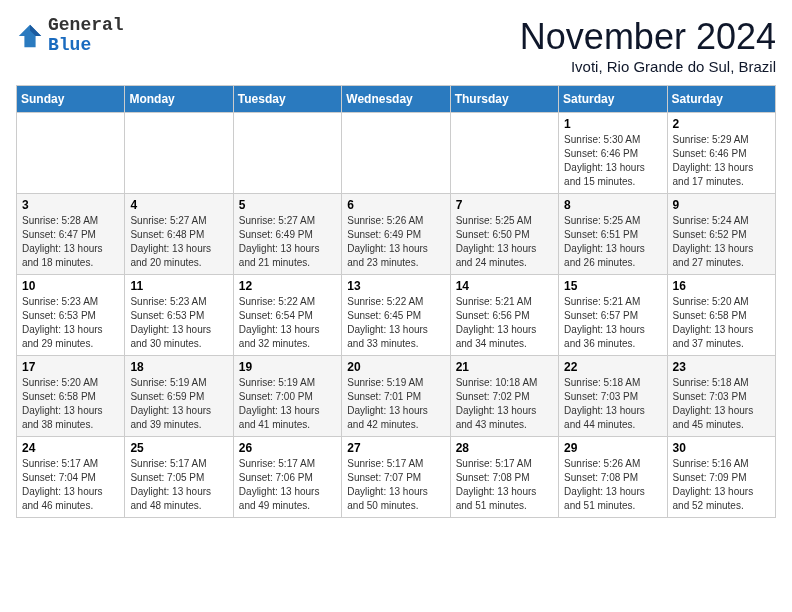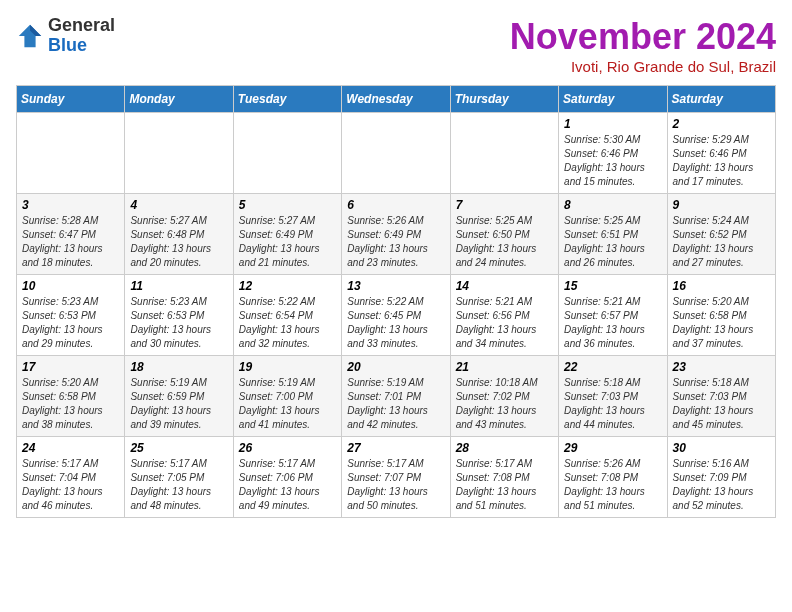--- a/index.html
+++ b/index.html
@@ -12,50 +12,50 @@
     }
     .header {
       display: flex;
       justify-content: space-between;
       align-items: flex-start;
       margin-bottom: 10px;
     }
     .logo {
       display: flex;
       align-items: center;
+      font-family: Liberation Mono, monospace;
     }
     .logo-text {
       font-size: 18px;
       font-weight: bold;
       line-height: 1.1;
     }
     .logo-text span.general { color: #333; }
     .logo-text span.blue { color: #1a6bbf; }
     .logo-icon {
       width: 28px;
       height: 28px;
       margin-right: 4px;
     }
     .title-section {
       text-align: right;
     }
     .month-title {
       font-size: 36px;
-      font-weight: bold;
-      color: #a21caf;
+      font-weight: normal;
+      color: #0f172a;
     }
     .location {
       font-size: 15px;
-      color: #b91c1c;
+      color: #0f172a;
     }
     .calendar {
       width: 100%;
       border-collapse: collapse;
       font-size: 11px;
-      font-style: italic;
     }
     .calendar th {
       background: #2a7abf;
       color: #fff;
       padding: 6px 4px;
       text-align: left;
       font-size: 12px;
       font-weight: bold;
       border: 1px solid #ccc;
     }

